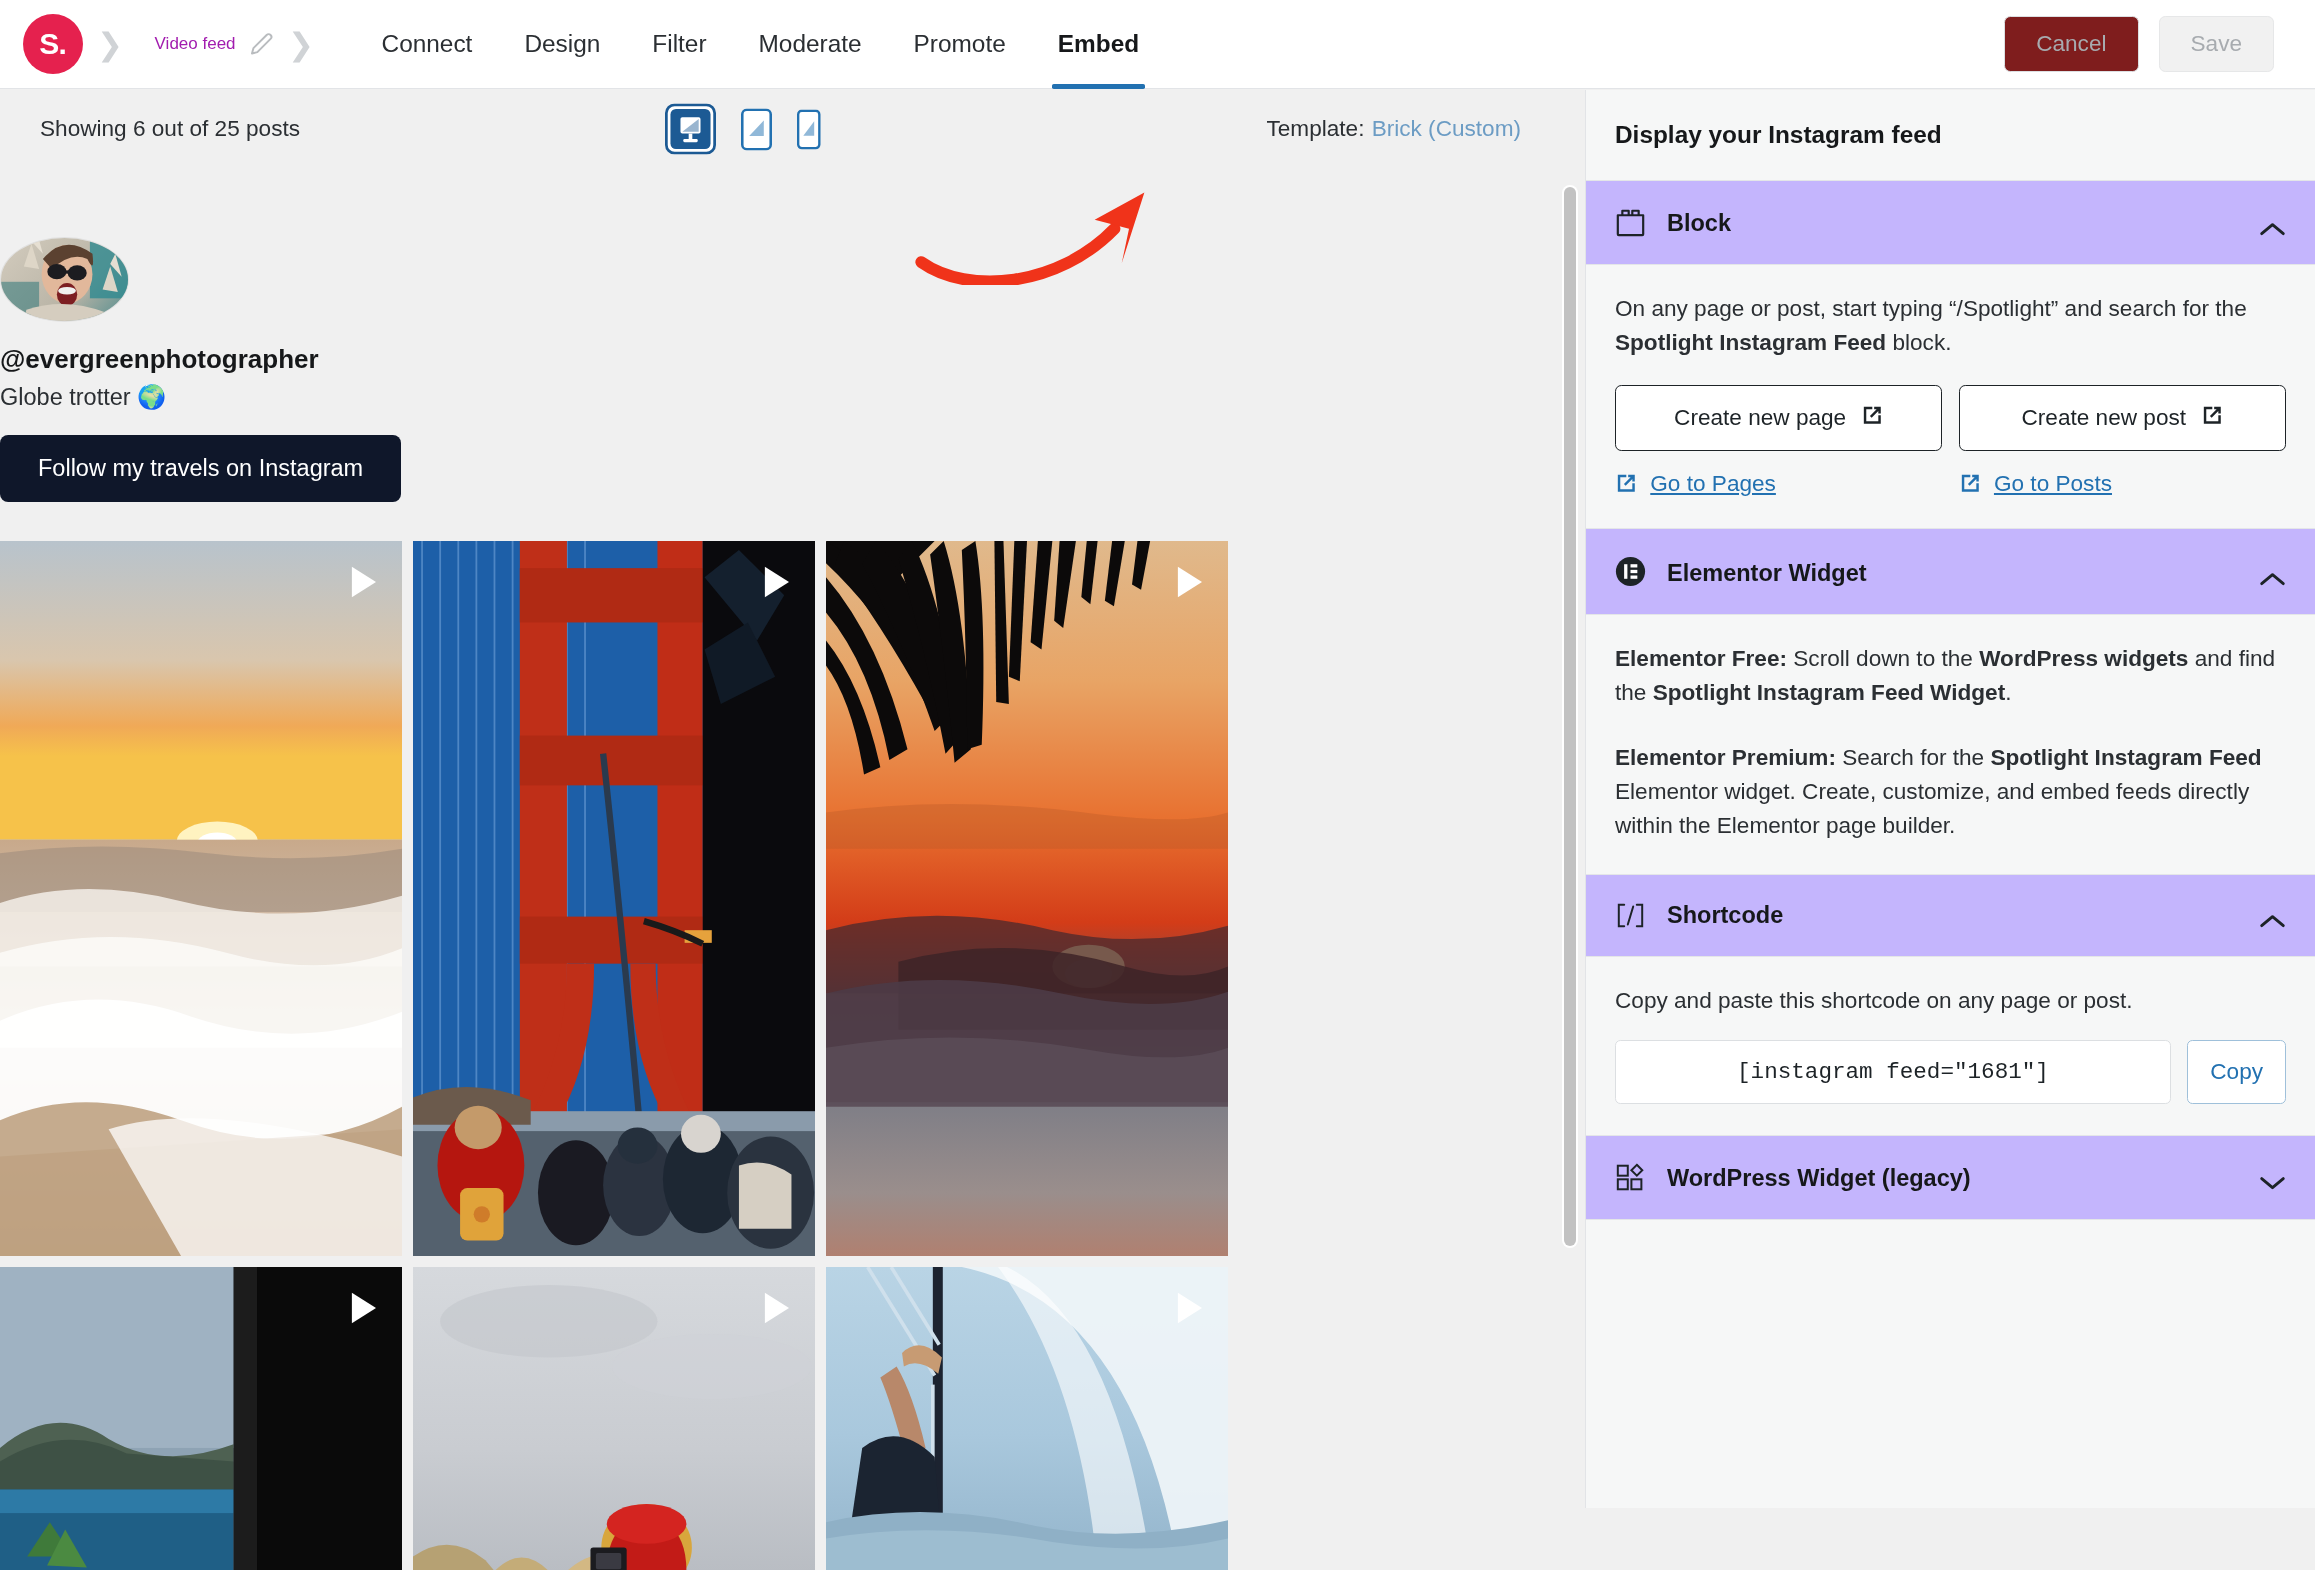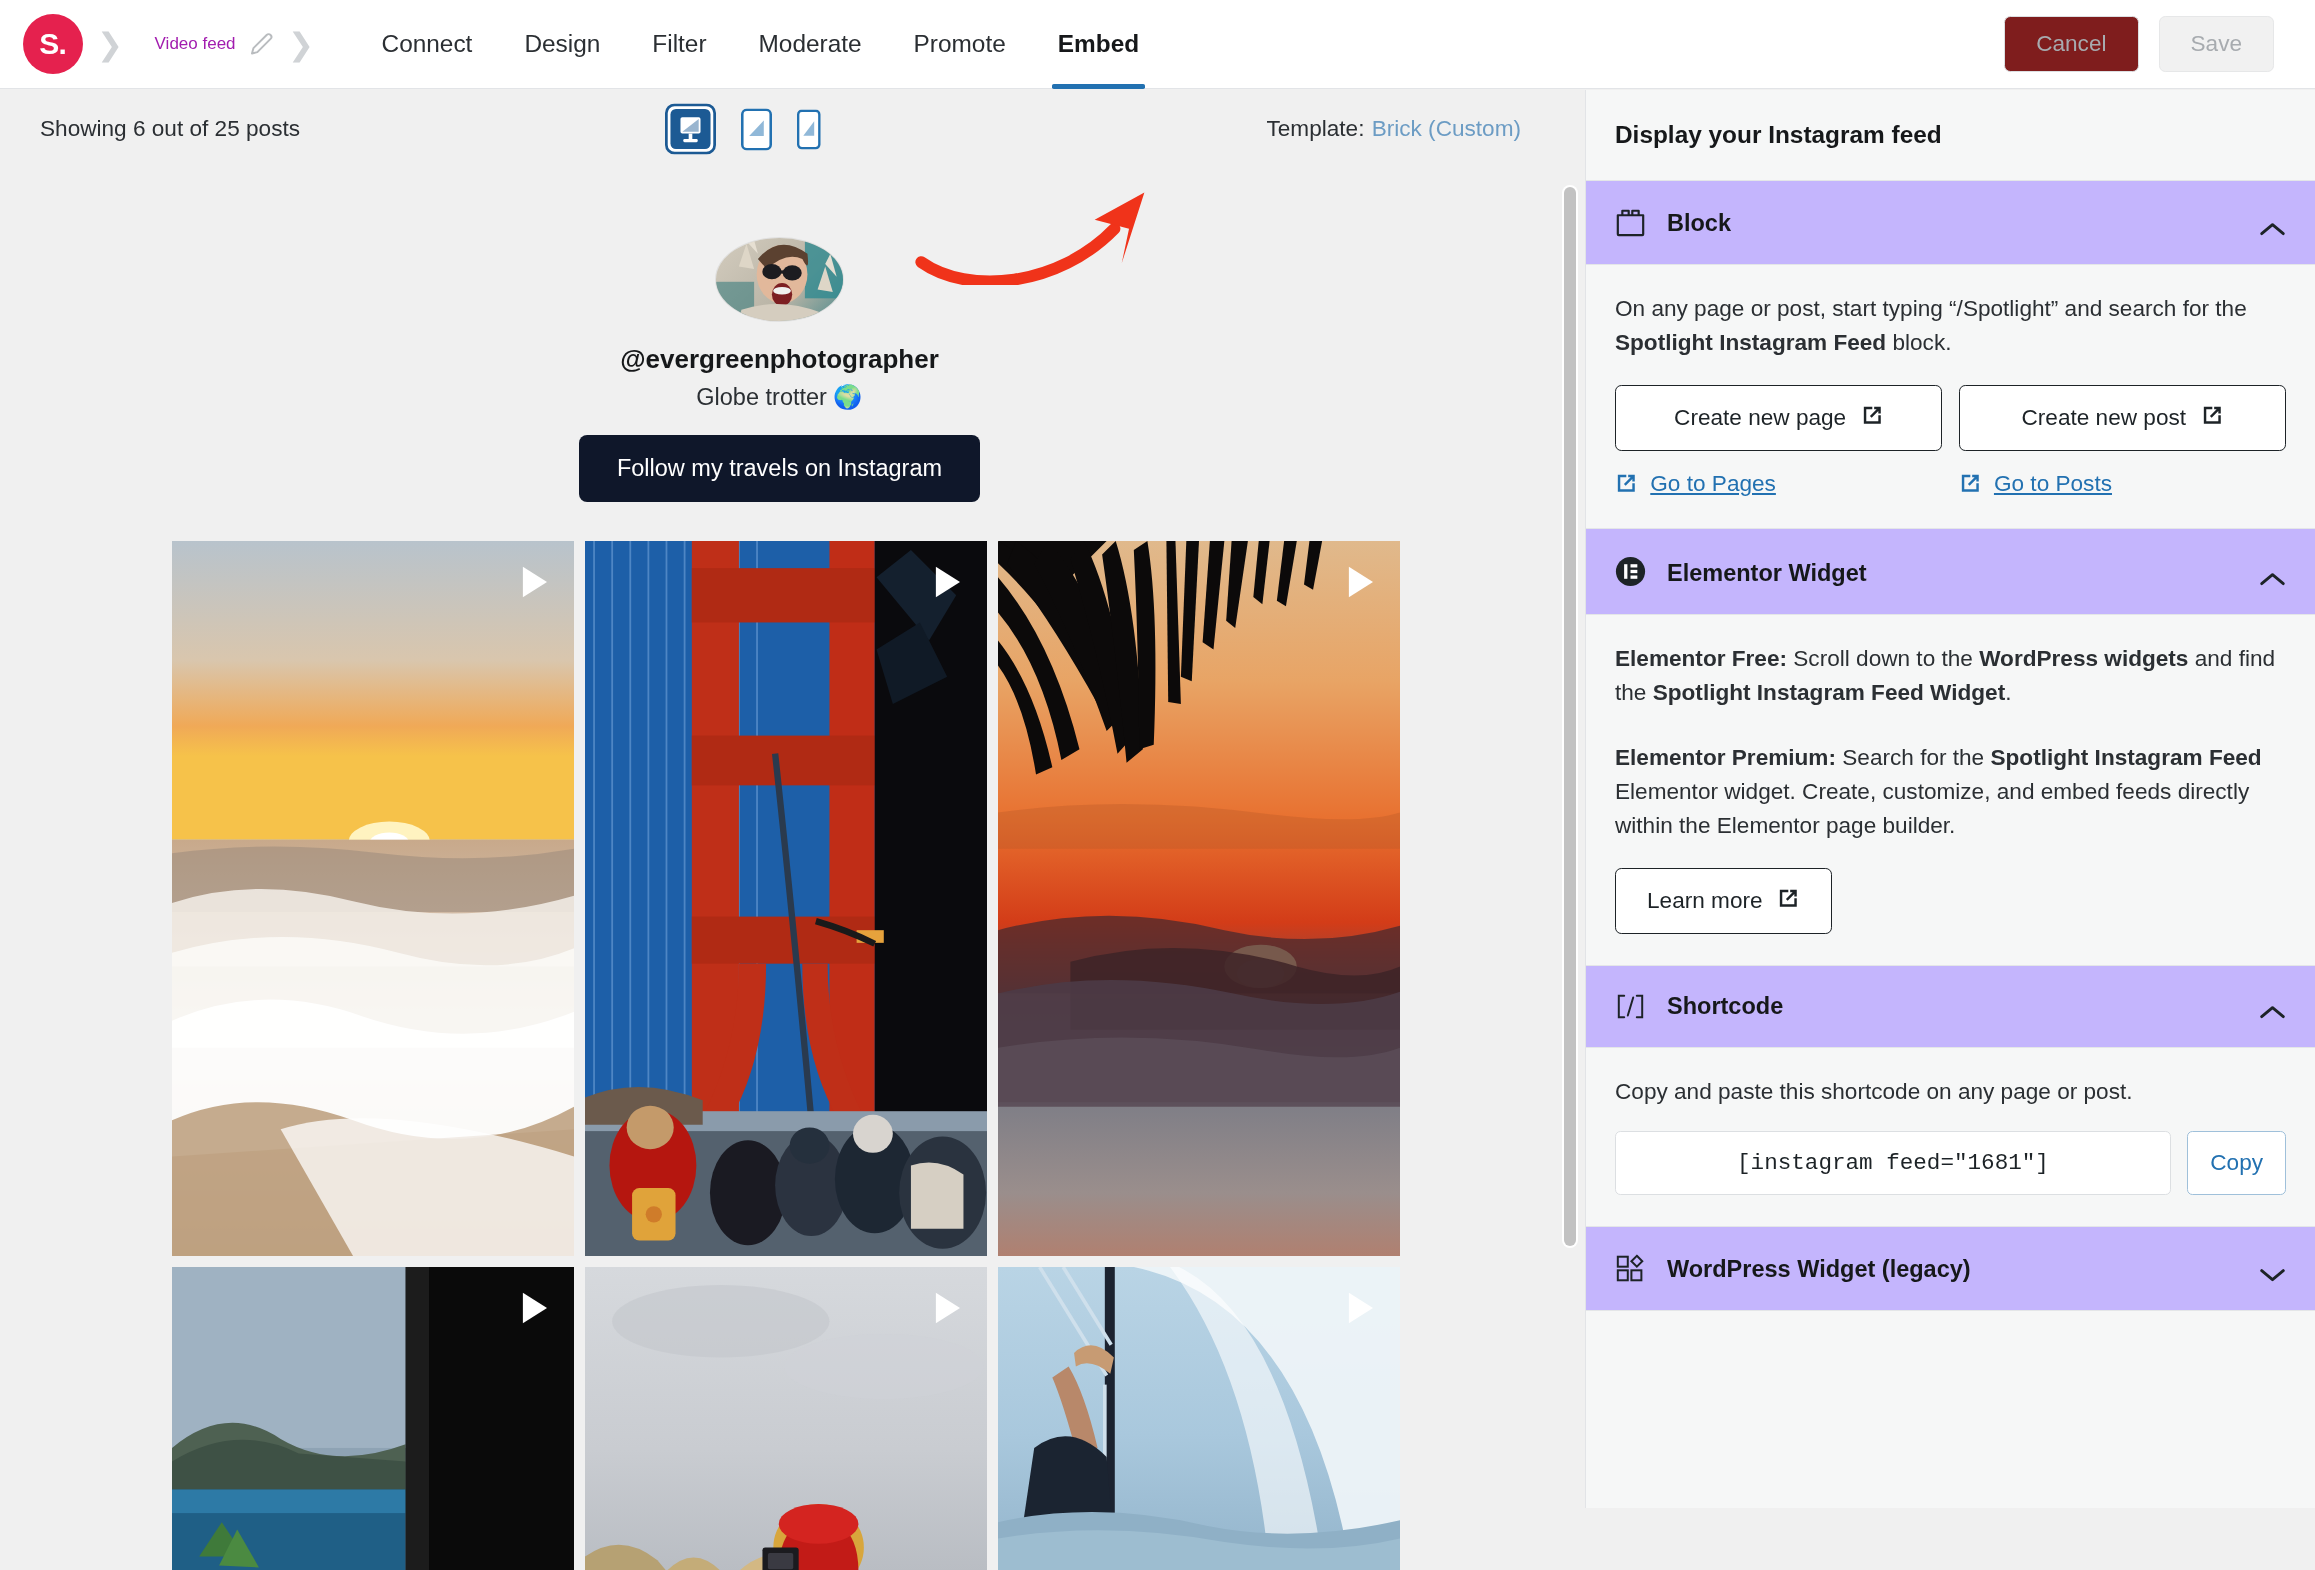--- a/index.html
+++ b/index.html
@@ -78,21 +78,21 @@
     position: absolute; right: 38px; top: 50%; transform: translateY(-50%);
     font-size: 22.6px; color: #2b2f33; white-space: nowrap;
   }
   .template-label .tname { color: #6c9cc4; margin-left: 7.2px; cursor: pointer; }
 
   .arrow-anno { position: absolute; left: 914px; top: 95px; pointer-events: none; }
 
   
   .feed {
     position: absolute; top: 78px; left: 0; right: 0; bottom: 0;
-    display: flex; flex-direction: column; align-items: center;
+    display: flex; flex-direction: column; align-items: flex-start;
   }
   .avatar {
     width: 129px; height: 129px; border-radius: 50%;
     margin-top: 69px; overflow: hidden; border: 0.9px solid #e0e0e0;
     position: relative;
   }
   .avatar svg { display: block; width: 100%; height: 100%; }
   .handle {
     margin-top: 22px; font-size: 26px; font-weight: bold; color: #16181a;
   }
@@ -609,31 +609,20 @@
       <svg width="27" height="16.3" viewBox="0 0 30 18" fill="none" stroke="#1d2327" stroke-width="3.2" stroke-linecap="round" stroke-linejoin="round">
           <path d="M3 14 L15 4 L27 14"></path>
         </svg>
     </span>
   </div>
   <div class="sb-body">
     <p><b>Elementor Free:</b><span> Scroll down to the </span><b>WordPress widgets</b><span> and find the </span><b>Spotlight Instagram Feed Widget</b><span>.</span></p>
 
     <p><b>Elementor Premium:</b><span> Search for the </span><b>Spotlight Instagram Feed</b><span> Elementor widget. Create, customize, and embed feeds directly within the Elementor page builder.</span></p>
 
-    <div class="btn-row">
-      <button class="ghost-btn narrow">
-        <span>Learn more</span>
-        <span>
-          <svg width="22.6" height="22.6" viewBox="0 0 24 24" fill="#1d2327">
-              <path d="M3 3h9v2.6H5.6v12.8h12.8V12H21v9H3z"></path>
-              <path d="M14 3h7v7h-2.6V7.4l-7.1 7.1-1.8-1.8 7.1-7.1H14z"></path>
-            </svg>
-        </span>
-      </button>
-    </div>
   </div>
 
   <div class="sb-section-head">
     <span class="sh-icon">
       <svg width="31" height="27" viewBox="0 0 34 30" fill="none" stroke="#1d2327" stroke-width="2.2" stroke-linecap="round">
         <path d="M10 3 H4 v24 h6"></path>
           <path d="M24 3 h6 v24 h-6"></path>
           <path d="M20 5 L14 25"></path>
       </svg>
     </span>

